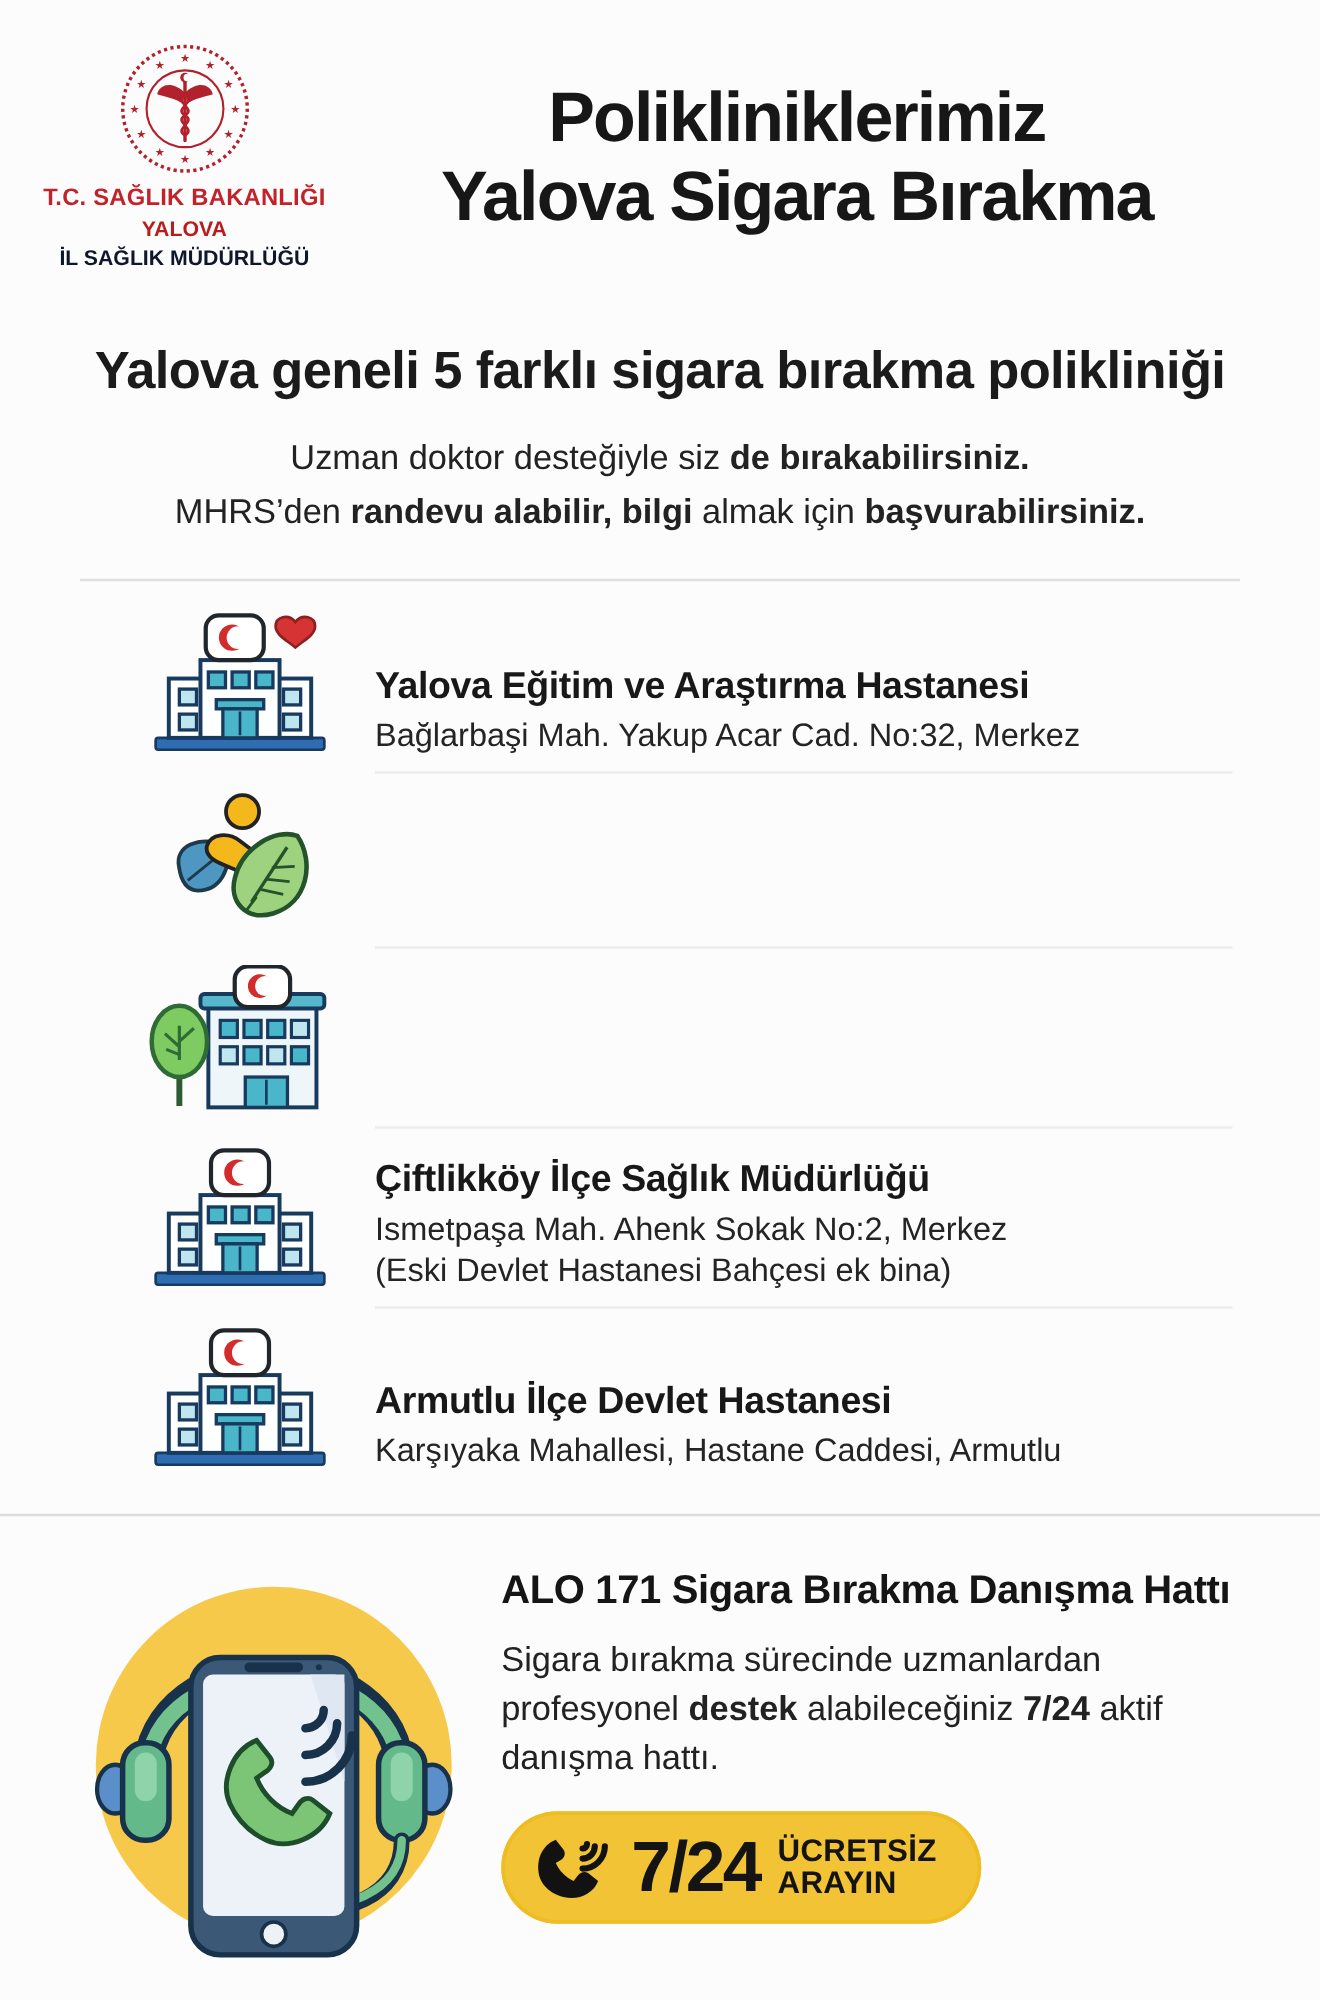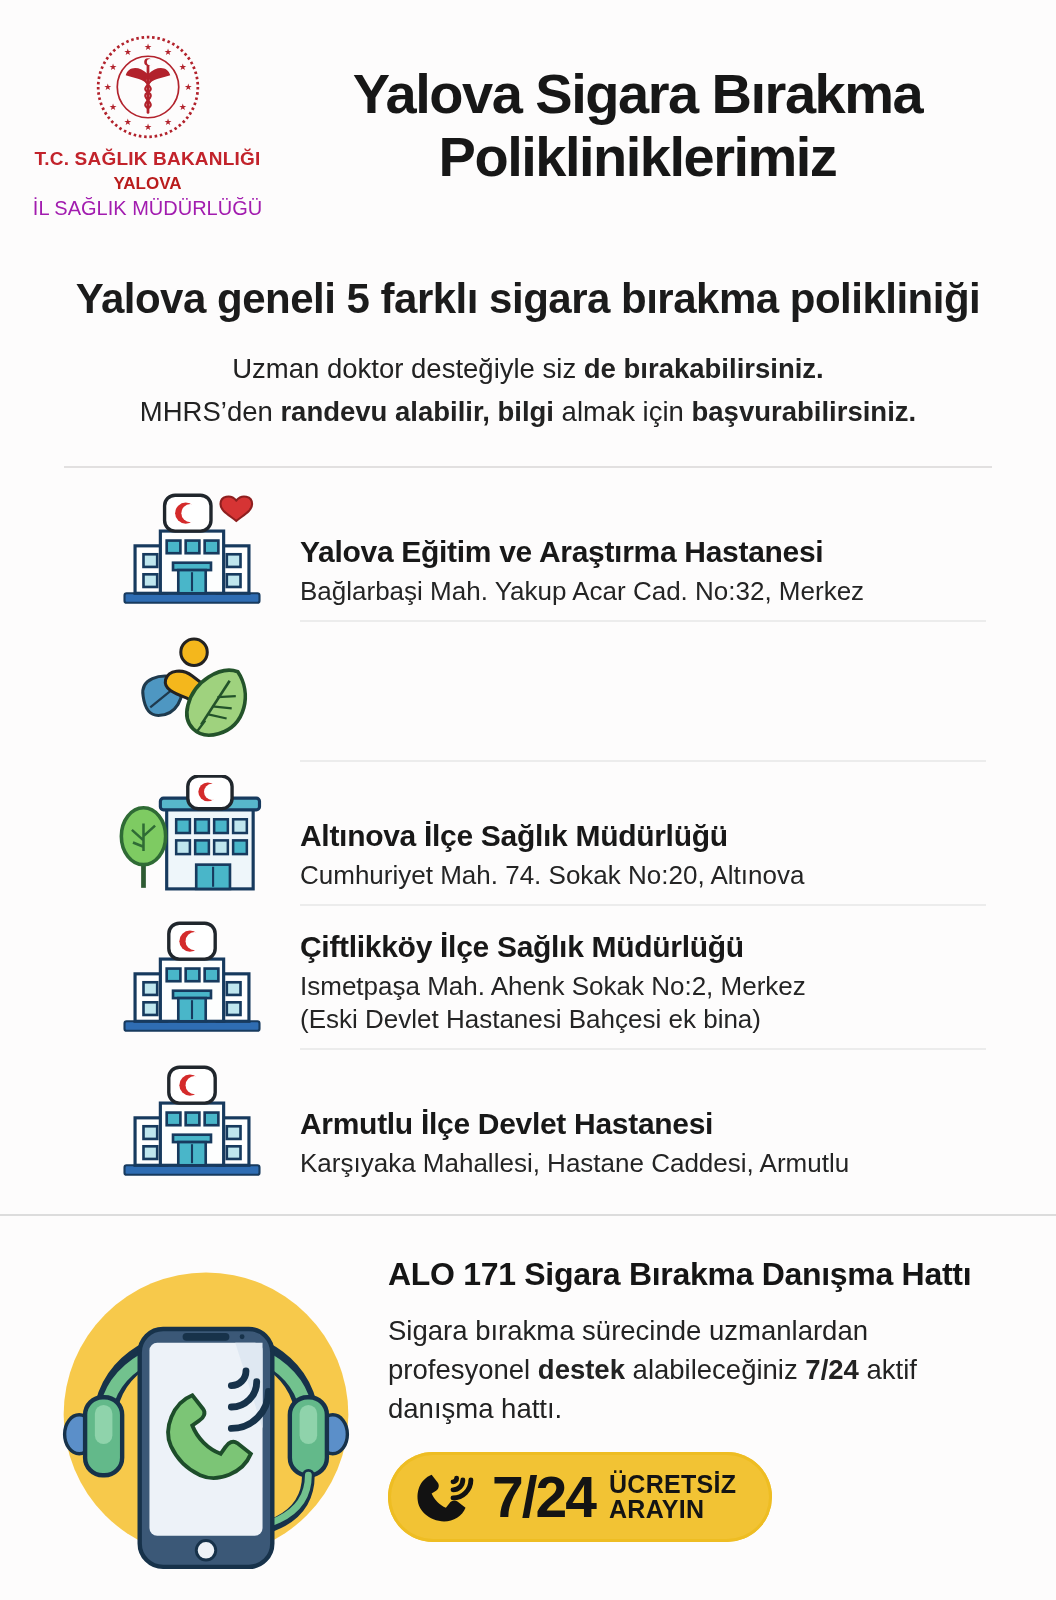--- a/index.html
+++ b/index.html
@@ -6,21 +6,21 @@
   body { background:#e9e9e9; font-family:"Liberation Sans", sans-serif; }
   .page{ width:1056px; height:1600px; margin:0 auto; background:#fdfcfc; overflow:hidden;
          color:#1e1e1e; position:relative; }
 
   
   .header{ display:flex; padding:34px 30px 0 30px; }
   .agency{ width:235px; text-align:center; flex:none; }
   .agency svg{ display:block; margin:0 auto; }
   .agency-name{ color:#c2232b; font-weight:700; font-size:19px; margin-top:8px; letter-spacing:.2px;}
   .agency-city{ color:#b91c1c; font-size:17px; font-weight:600; margin-top:4px; }
-  .agency-dept{ color:#a21caf; font-size:20px; font-weight:400; margin-top:3px; }
+  .agency-dept{ color:#0f172a; font-size:17px; font-weight:700; margin-top:3px; }
   .title-wrap{ flex:1; text-align:center; padding:28px 26px 0 10px; }
   .title-line{ font-size:56px; font-weight:700; letter-spacing:-1.5px; line-height:1.13; color:#171717; }
 
   
   .intro{ text-align:center; margin-top:52px; }
   .intro-headline{ font-size:42px; font-weight:700; letter-spacing:-.5px; line-height:1.3; color:#1b1b1b;}
   .intro-body{ font-size:27.5px; margin-top:22px; line-height:1.45; color:#222; }
   .intro-body .seg-b, .rich .seg-b{ font-weight:700; }
 
   .divider{ border:none; border-top:2px solid #e2e0e0; margin:34px 64px 0 64px; }
@@ -29,21 +29,21 @@
   
   .clinics{ padding:10px 70px 0 118px; }
   .clinic-row{ display:flex; align-items:flex-end; gap:34px; padding:13px 0; }
   .clinic-icon{ width:148px; flex:none; display:flex; justify-content:center; }
   .clinic-text{ flex:1; }
   .clinic-name{ font-size:30px; font-weight:700; letter-spacing:-.3px; color:#181818; }
   .clinic-address{ font-size:26px; margin-top:7px; color:#242424; }
   .row-divider{ border-top:2px solid #ececec; margin-left:182px; }
 
   
-  .hotline{ display:flex; padding:26px 40px 0 50px; gap:26px; }
+  .hotline{ display:flex; padding:26px 40px 0 63px; gap:26px; }
   .hotline-illustration{ width:312px; flex:none; }
   .hotline-text{ padding-top:14px; }
   .hotline-title{ font-size:32px; font-weight:700; letter-spacing:-.3px; color:#151515; }
   .hotline-body{ font-size:27.5px; line-height:1.42; margin-top:18px; max-width:565px; color:#222; }
   .badge{ display:inline-flex; align-items:center; gap:14px; background:#f2c334;
           border-radius:50px; padding:12px 36px 12px 24px; margin-top:24px;
           box-shadow:0 0 0 3px #eebd23 inset; }
   .badge-number{ font-size:57px; font-weight:700; letter-spacing:-2px; color:#141414; }
   .badge-label{ font-size:25px; font-weight:700; line-height:1.02; color:#141414; letter-spacing:.3px;}
 </style>
@@ -79,22 +79,22 @@
           <path d="M50 38 C59 29 69 31 71 39 C65 41 57 42 52 46 Z" fill="#b2222c"></path>
           <path d="M50 40 C41 45 59 50 50 55 C41 60 59 65 50 70" fill="none" stroke="#b2222c" stroke-width="2"></path>
           <path d="M50 40 C59 45 41 50 50 55 C59 60 41 65 50 70" fill="none" stroke="#b2222c" stroke-width="2"></path>
         </g>
       </svg>
       <div class="agency-name">T.C. SAĞLIK BAKANLIĞI</div>
       <div class="agency-city">YALOVA</div>
       <div class="agency-dept">İL SAĞLIK MÜDÜRLÜĞÜ</div>
     </div>
     <div class="title-wrap">
+      <div class="title-line">Polikliniklerimiz</div>
       <div class="title-line">Yalova Sigara Bırakma</div>
-      <div class="title-line">Polikliniklerimiz</div>
     </div>
   </div>
 
   <div class="intro">
     <div class="intro-headline">Yalova geneli 5 farklı sigara bırakma polikliniği</div>
     <div class="intro-body rich"><span>Uzman doktor desteğiyle siz </span><span class="seg-b">de bırakabilirsiniz.</span></div>
     <div class="intro-body rich" style="margin-top:4px"><span>MHRS’den </span><span class="seg-b">randevu alabilir, bilgi</span><span> almak için </span><span class="seg-b">başvurabilirsiniz.</span></div>
   </div>
 
   <hr class="divider">
@@ -161,24 +161,20 @@
           <rect x="109" y="62" width="13" height="13" fill="#49b6c9" stroke="#173a5e" stroke-width="2.4"></rect>
           <rect x="74" y="85" width="32" height="23" fill="#49b6c9" stroke="#173a5e" stroke-width="2.5"></rect>
           <line x1="90" y1="87" x2="90" y2="106" stroke="#173a5e" stroke-width="2"></line>
           <rect x="66" y="1" width="42" height="31" rx="10" fill="#ffffff" stroke="#20262c" stroke-width="3.2"></rect>
           <circle cx="85" cy="16" r="9" fill="#d42b2b"></circle>
             <circle cx="89" cy="16" r="7.6" fill="#ffffff"></circle>
           <line x1="24" y1="107" x2="24" y2="74" stroke="#2e5b33" stroke-width="4.5"></line>
           <ellipse cx="24" cy="58" rx="21" ry="27" fill="#7ecb62" stroke="#2f6b35" stroke-width="3.4"></ellipse>
           <path d="M24 72 L24 46 M24 62 L13 52 M24 58 L35 48 M24 68 L14 64" stroke="#2f6b35" stroke-width="2.4" fill="none"></path>
         </svg>
-      </div>
-      <div class="clinic-text">
-        <div class="clinic-name">Altınova İlçe Sağlık Müdürlüğü</div>
-        <div class="clinic-address">Cumhuriyet Mah. 74. Sokak No:20, Altınova</div>
       </div>
     </div>
     <div class="row-divider"></div>
 
     <div class="clinic-row">
       <div class="clinic-icon">
         <svg width="148" height="116" viewBox="0 0 140 110">
           <rect x="6" y="97" width="128" height="9" rx="2" fill="#2f6db3" stroke="#173a5e" stroke-width="2"></rect>
           <rect x="16" y="52" width="30" height="45" fill="#ffffff" stroke="#173a5e" stroke-width="3"></rect>
           <rect x="94" y="52" width="30" height="45" fill="#ffffff" stroke="#173a5e" stroke-width="3"></rect>

